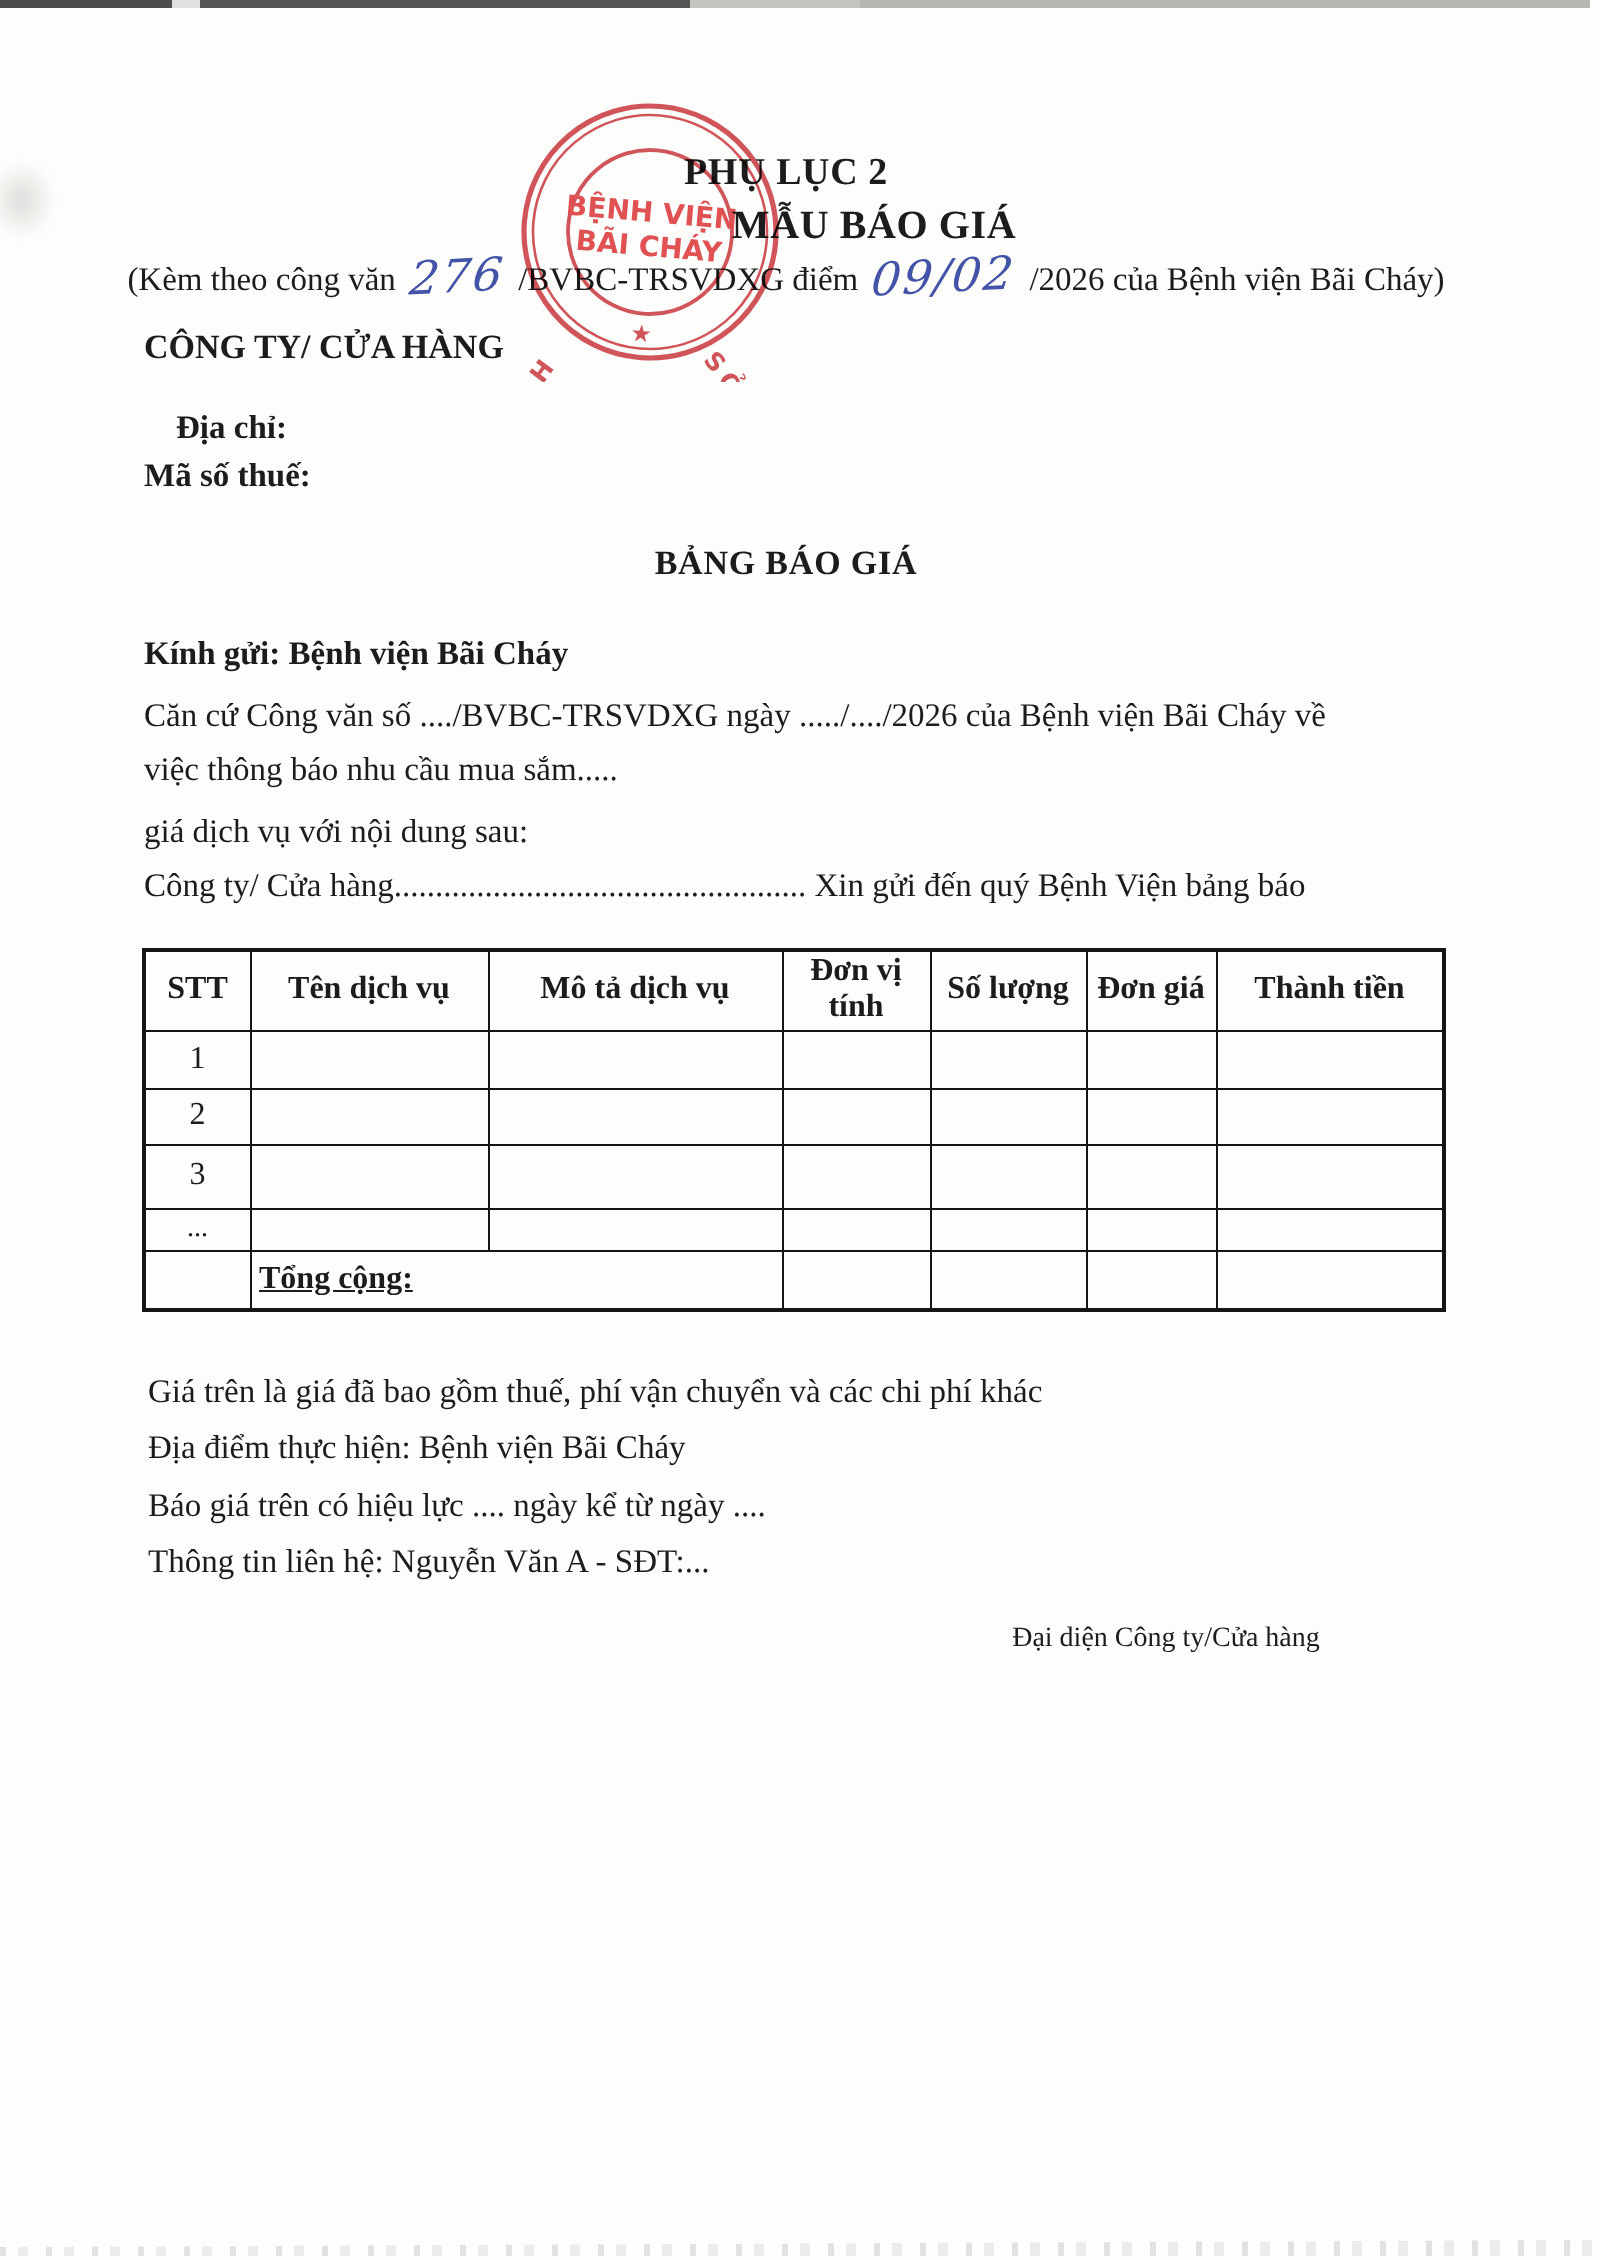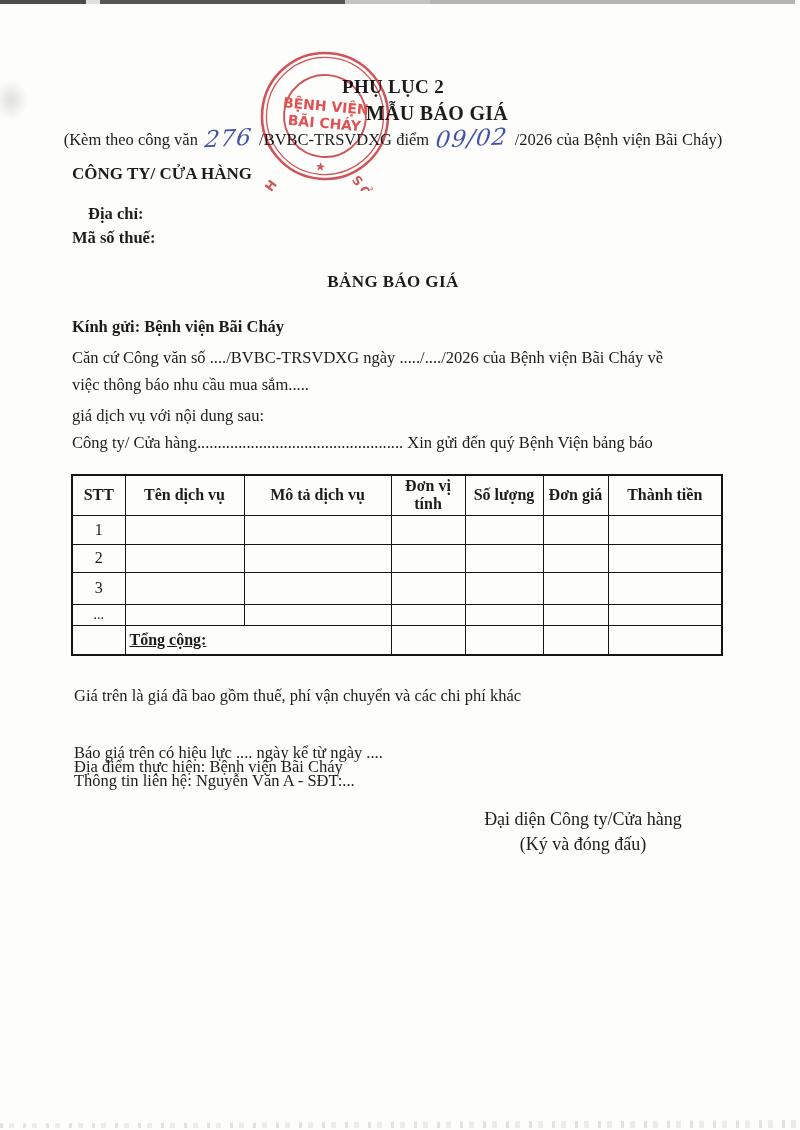--- a/index.html
+++ b/index.html
@@ -56,21 +56,21 @@
     background:
       repeating-linear-gradient(90deg, rgba(110,110,105,.35) 0 3px, transparent 3px 9px, rgba(140,140,135,.28) 9px 14px, transparent 14px 23px);
     clip-path:polygon(0 55%,100% 20%,100% 100%,0 100%);
     opacity:.55;
   }
   .smudge-left{
     top:80px;left:-6px;width:34px;height:40px;border-radius:50%;
     background:radial-gradient(ellipse at center, rgba(150,150,145,.30), transparent 70%);
     filter:blur(2px);
   }
-  .sig-block{text-align:center;font-size:18px;line-height:25px;}
+  .sig-block{text-align:center;font-size:14px;line-height:25px;}
 </style>
 </head>
 <body>
 
 <div class="abs edge-top"></div>
 <div class="abs edge-bottom"></div>
 <div class="abs smudge-left"></div>
 
 <div class="abs centered doc-title" style="top:76px;">PHỤ LỤC 2</div>
 <div class="abs centered doc-title" style="top:102px;font-size:20px;margin-left:44px;">MẪU BÁO GIÁ</div>
@@ -162,27 +162,26 @@
     <td class="total-cell" colspan="2">Tổng cộng:</td>
     <td></td>
         <td></td>
     <td></td>
         <td></td>
   </tr>
 </tbody>
   </table>
 
 <div class="abs body-text" style="top:686px;left:74px;">Giá trên là giá đã bao gồm thuế, phí vận chuyển và các chi phí khác</div>
-<div class="abs body-text" style="top:714px;left:74px;margin-top:43px;">Địa điểm thực hiện: Bệnh viện Bãi Cháy</div>
+<div class="abs body-text" style="top:714px;left:74px;">Địa điểm thực hiện: Bệnh viện Bãi Cháy</div>
 <div class="abs body-text" style="top:743px;left:74px;">Báo giá trên có hiệu lực .... ngày kể từ ngày ....</div>
 <div class="abs body-text" style="top:771px;left:74px;">Thông tin liên hệ: Nguyễn Văn A - SĐT:...</div>
 
 <div class="abs sig-block" style="top:807px;left:428px;width:310px;">
   <div>Đại diện Công ty/Cửa hàng</div>
-  <div>(Ký và đóng đấu)</div>
 </div>
 
 <svg class="abs stamp" style="top:41px;left:250px;" width="150" height="150" viewBox="0 0 150 150">
   <g transform="rotate(5 75 75)" opacity="0.88">
     <circle cx="75" cy="75" r="63" fill="none" stroke="#cc3e46" stroke-width="2.6"></circle>
     <circle cx="75" cy="75" r="58.5" fill="none" stroke="#cc3e46" stroke-width="1.3"></circle>
     <circle cx="75" cy="75" r="41" fill="none" stroke="#cc3e46" stroke-width="1.9"></circle>
     <defs>
       <path id="stamp-arc" d="M 75,126 A 51,51 0 1,1 74.9,126" fill="none"></path>
     </defs>

